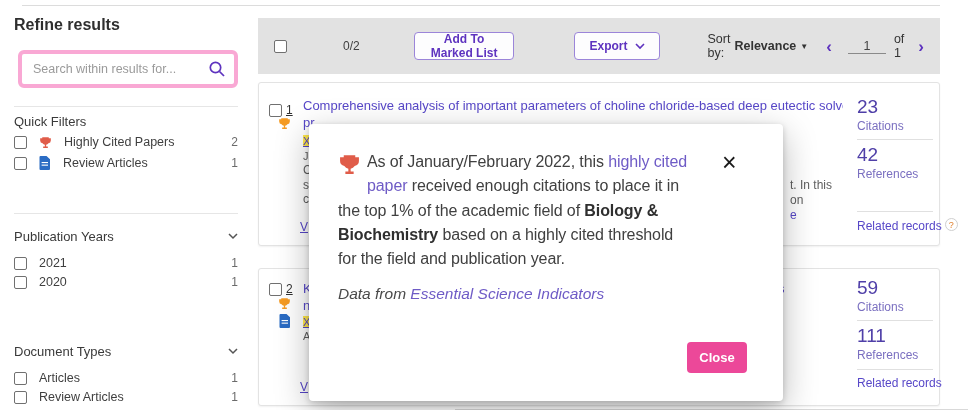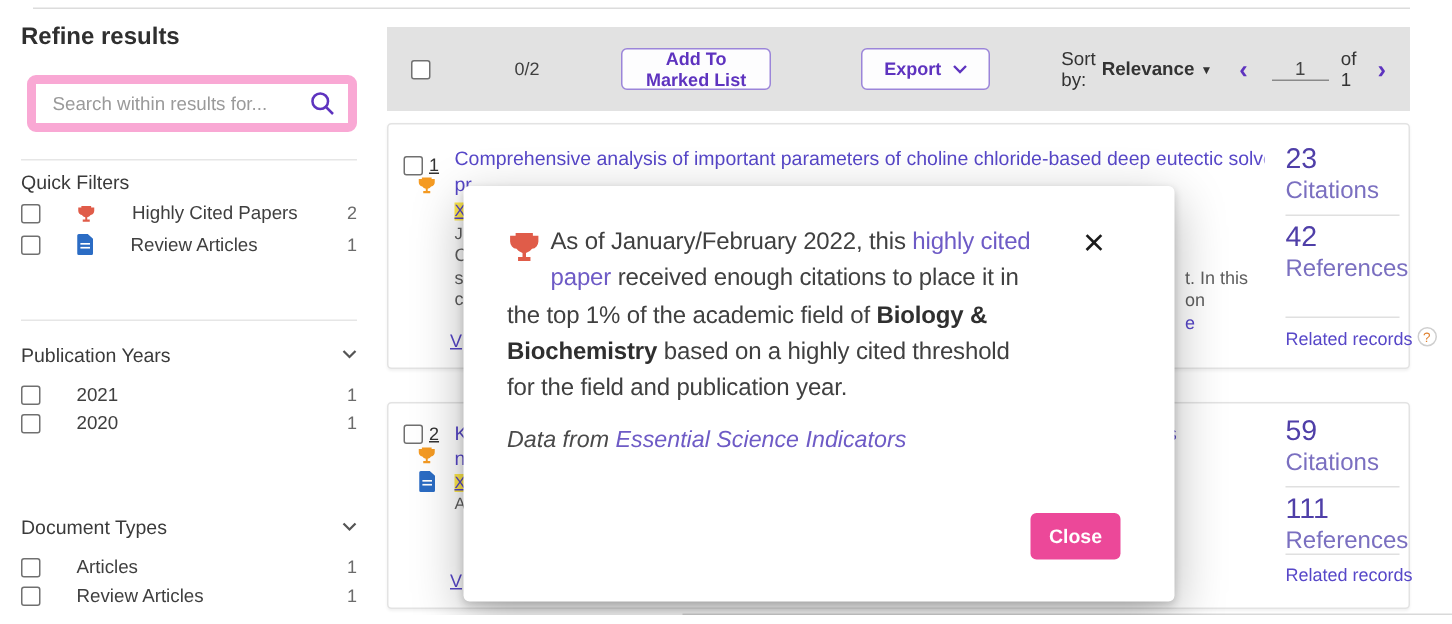--- a/index.html
+++ b/index.html
@@ -7,30 +7,30 @@
   .screen {
     position:relative; width:968px; height:410px; overflow:hidden;
     background:#fff; font-family:"Liberation Sans", sans-serif; color:#3c3c3c;
   }
   .abs { position:absolute; }
   .topline { left:22px; top:5px; width:918px; height:1px; background:#dcdcdc; }
 
   
   .sb-title { left:14px; top:16px; font-size:16px; font-weight:700; color:#2f2f2f; }
   .searchbox { left:18px; top:50px; width:220px; height:38px; background:#fff;
-    border:6px solid #f9a8d4; border-radius:6px; display:flex; align-items:center; padding:0 8px 0 11px; }
+    border:4px solid #f9a8d4; border-radius:6px; display:flex; align-items:center; padding:0 8px 0 11px; }
   .searchbox input { flex:1; border:none; outline:none; font-size:12.5px; color:#555;
     font-family:"Liberation Sans",sans-serif; background:transparent; }
   .searchbox input::placeholder { color:#9a9a9a; }
   .search-icon { width:18px; height:18px; color:#5E33BF; cursor:pointer; flex:none; }
   .sb-divider { left:14px; width:224px; height:1px; background:#e6e6e6; }
   .sb-section { left:14px; font-size:13px; color:#3a3a3a; }
   .sb-head { left:14px; width:224px; font-size:13px; color:#3a3a3a; display:flex; justify-content:space-between; align-items:center; cursor:pointer; }
   .chev { width:10px; height:7px; color:#555; }
-  .f-row { left:14px; width:224px; display:flex; align-items:center; gap:24px; font-size:12.5px; color:#3f3f3f; }
+  .f-row { left:14px; width:224px; display:flex; align-items:center; gap:12px; font-size:12.5px; color:#3f3f3f; }
   .f-count { margin-left:auto; font-size:12px; color:#6b6b6b; }
   .cb { width:13px; height:13px; border:1.4px solid #707070; border-radius:2px; background:#fff; flex:none; cursor:pointer; display:inline-block; }
   .icon-trophy { width:13px; height:13px; flex:none; }
   .icon-doc { width:12px; height:14px; flex:none; }
   .red { color:#E05C49; } .orange { color:#F59B23; } .blue { color:#2B6CC4; }
 
   
   .toolbar { left:258px; top:18px; width:682px; height:56px; background:#e2e2e2;
     display:flex; align-items:center; padding:0 16px;gap:48px; }
   .sel-count { font-size:12px; color:#3f3f3f; margin:0 6px 0 8px; }
@@ -57,21 +57,21 @@
   .rec-num { left:27px; top:20px; font-size:12px; color:#333; text-decoration:underline; cursor:pointer; }
   .rec-trophy { left:19px; top:34px; }
   .rec-title { left:44px; top:15px; width:540px; font-size:13px; color:#5747C8; cursor:pointer;
     white-space:nowrap; overflow:hidden; }
   .frag { font-size:12px; color:#5f5f5f; }
   .frag-link { color:#5747C8; cursor:pointer; }
   .hl { background:#ffe94d; color:#5747C8; font-size:11px; text-decoration:underline; cursor:pointer; }
   .vlink { font-size:12px; color:#5747C8; text-decoration:underline; cursor:pointer; }
   .metrics { left:598px; width:76px; }
   .m-num { font-size:19px; color:#4F3FA8; cursor:pointer; }
-  .m-label { font-size:16px; color:#7a6fc0; margin-top:1px; }
+  .m-label { font-size:12px; color:#7a6fc0; margin-top:1px; }
   .m-div { width:76px; height:1px; background:#e0e0e0; }
   .related { font-size:12px; color:#5747C8; cursor:pointer; white-space:nowrap; }
   .help { display:inline-block; width:13px; height:13px; border:1px solid #cfcfcf; border-radius:50%;
     font-size:9px; color:#e0812f; text-align:center; line-height:12px; background:#fff; margin-left:3px; vertical-align:2px; cursor:pointer;}
 
   
   .modal { left:309px; top:124px; width:474px; height:277px; background:#fff; border-radius:4px;
     box-shadow:0 10px 34px rgba(0,0,0,.28), 0 2px 6px rgba(0,0,0,.18); z-index:5; }
   .modal-trophy { width:23px; height:23px; float:left; margin:3px 6px 0 0; }
   .modal-text { position:absolute; left:29px; top:26px; width:352px; font-size:16px;

